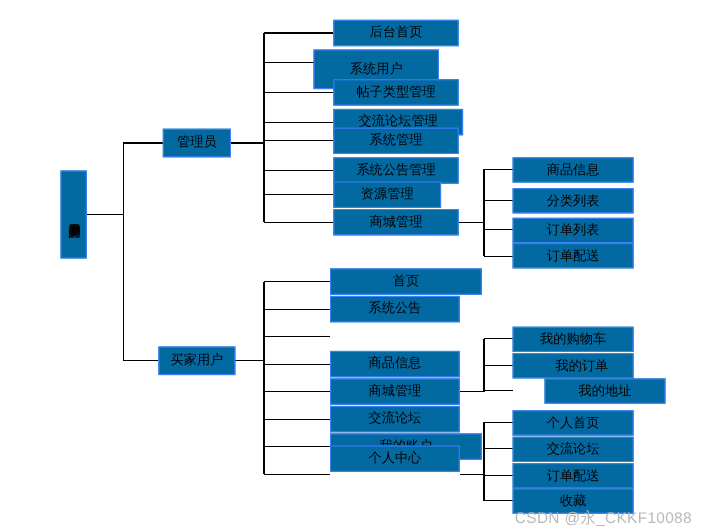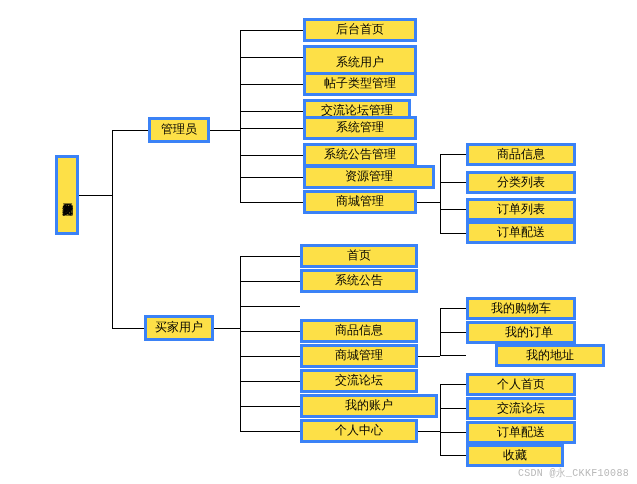--- a/index.html
+++ b/index.html
@@ -7,22 +7,22 @@
     width:637px;height:484px;
     background:#ffffff;
     font-family:"DejaVu Sans","Liberation Sans",sans-serif;
     position:relative;
     overflow:hidden;
   }
   #canvas{position:absolute;left:0;top:0;width:637px;height:484px;}
   .node{
     position:absolute;
     box-sizing:border-box;
-    border:3px solid #3b82f6;
-    background:#fde047;
+    border:1px solid #3b82f6;
+    background:#0369a1;
     color:#000000;
     font-size:12px;
     display:flex;
     align-items:center;
     justify-content:center;
     text-align:center;
     line-height:1.15;
     white-space:nowrap;
   }
   .node.vert{
@@ -33,23 +33,23 @@
     line-height:1.05;
     font-size:11px;
     padding:2px 0;
   }
   svg#wires{position:absolute;left:0;top:0;width:637px;height:484px;pointer-events:none;}
   svg#wires line{stroke:#000000;stroke-width:1;shape-rendering:crispEdges;}
   #watermark{
     position:absolute;
     right:8px;
     bottom:4px;
-    font-size:10px;
+    font-size:14px;
     color:#b9b9b9;
-    font-family:Liberation Mono, monospace;
+    font-family:Liberation Sans, sans-serif;
     letter-spacing:0.3px;
     text-align:center;
   }
 </style>
 </head>
 <body>
 
 <div id="canvas">
 
   <svg id="wires">
@@ -110,74 +110,74 @@
     <span>管理员</span>
   </div>
 
   <div class="node" style="left:144px;top:315px;width:70px;height:26px;">
     <span>买家用户</span>
   </div>
 
   <div class="node" style="left:303px;top:18px;width:114px;height:24px;">
     <span>后台首页</span>
   </div>
-  <div class="node" style="left:303px;top:45px;width:114px;height:36px;justify-content:center;">
+  <div class="node" style="left:285px;top:45px;width:114px;height:36px;justify-content:center;">
     <span>系统用户</span>
   </div>
   <div class="node" style="left:303px;top:72px;width:114px;height:24px;">
     <span>帖子类型管理</span>
   </div>
-  <div class="node" style="left:303px;top:99px;width:108px;height:24px;">
+  <div class="node" style="left:303px;top:99px;width:118px;height:24px;">
     <span>交流论坛管理</span>
   </div>
   <div class="node" style="left:303px;top:116px;width:114px;height:24px;">
     <span>系统管理</span>
   </div>
   <div class="node" style="left:303px;top:143px;width:114px;height:24px;justify-content:center;">
     <span>系统公告管理</span>
   </div>
-  <div class="node" style="left:303px;top:165px;width:132px;height:24px;">
+  <div class="node" style="left:303px;top:165px;width:98px;height:24px;">
     <span>资源管理</span>
   </div>
   <div class="node" style="left:303px;top:190px;width:114px;height:24px;">
     <span>商城管理</span>
   </div>
 
   <div class="node" style="left:466px;top:143px;width:110px;height:23px;">
     <span>商品信息</span>
   </div>
   <div class="node" style="left:466px;top:171px;width:110px;height:23px;text-align:right;">
     <span>分类列表</span>
   </div>
   <div class="node" style="left:466px;top:198px;width:110px;height:23px;">
     <span>订单列表</span>
   </div>
   <div class="node" style="left:466px;top:221px;width:110px;height:23px;">
     <span>订单配送</span>
   </div>
 
-  <div class="node" style="left:300px;top:244px;width:118px;height:24px;">
+  <div class="node" style="left:300px;top:244px;width:138px;height:24px;">
     <span>首页</span>
   </div>
   <div class="node" style="left:300px;top:269px;width:118px;height:24px;">
     <span>系统公告</span>
   </div>
   <div class="node" style="left:300px;top:319px;width:118px;height:24px;">
     <span>商品信息</span>
   </div>
   <div class="node" style="left:300px;top:344px;width:118px;height:24px;">
     <span>商城管理</span>
   </div>
   <div class="node" style="left:300px;top:369px;width:118px;height:24px;">
     <span>交流论坛</span>
   </div>
   <div class="node" style="left:300px;top:394px;width:138px;height:24px;">
     <span>我的账户</span>
   </div>
-  <div class="node" style="left:300px;top:419px;width:118px;height:24px;">
+  <div class="node" style="left:300px;top:405px;width:118px;height:24px;">
     <span>个人中心</span>
   </div>
 
   <div class="node" style="left:466px;top:297px;width:110px;height:23px;">
     <span>我的购物车</span>
   </div>
   <div class="node" style="left:466px;top:321px;width:110px;height:23px;padding-left:16px;">
     <span>我的订单</span>
   </div>
   <div class="node" style="left:466px;top:344px;width:110px;height:23px;margin-left:29px;">
@@ -186,18 +186,18 @@
 
   <div class="node" style="left:466px;top:373px;width:110px;height:23px;">
     <span>个人首页</span>
   </div>
   <div class="node" style="left:466px;top:397px;width:110px;height:23px;">
     <span>交流论坛</span>
   </div>
   <div class="node" style="left:466px;top:421px;width:110px;height:23px;">
     <span>订单配送</span>
   </div>
-  <div class="node" style="left:466px;top:444px;width:98px;height:23px;">
+  <div class="node" style="left:466px;top:444px;width:110px;height:23px;">
     <span>收藏</span>
   </div>
 
   <div id="watermark">CSDN @永_CKKF10088</div>
 </div>
 
 </body></html>

